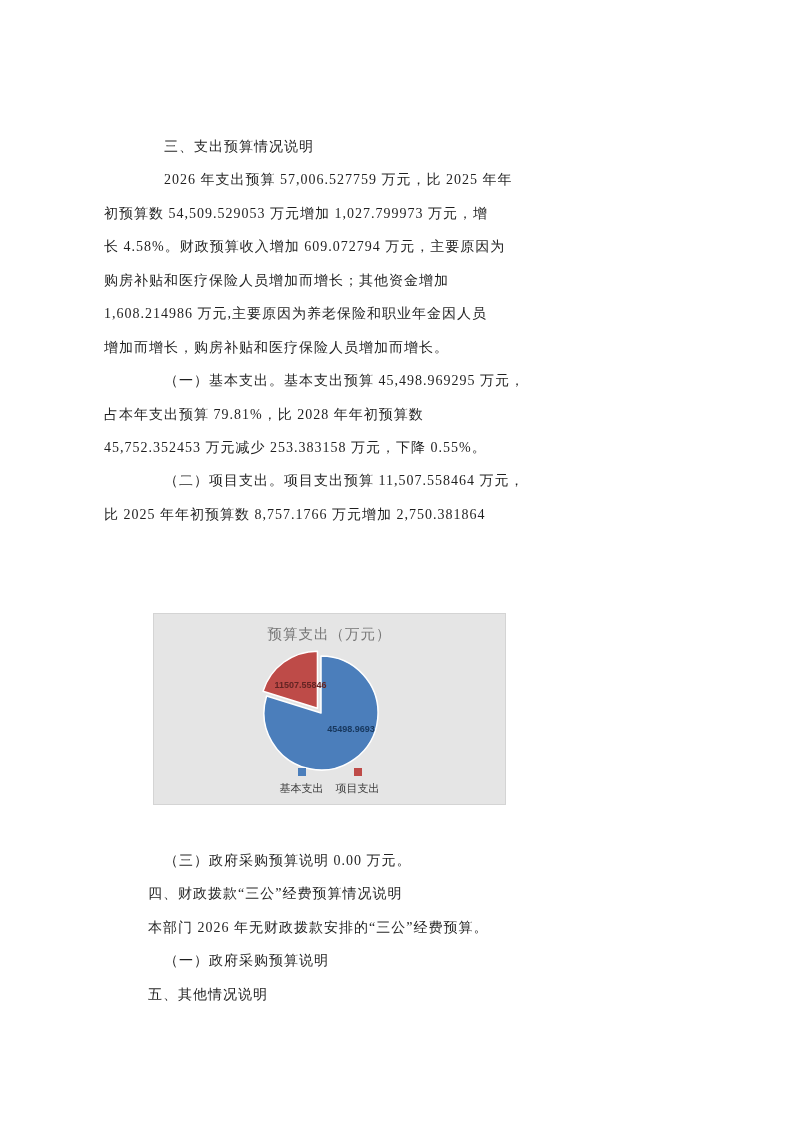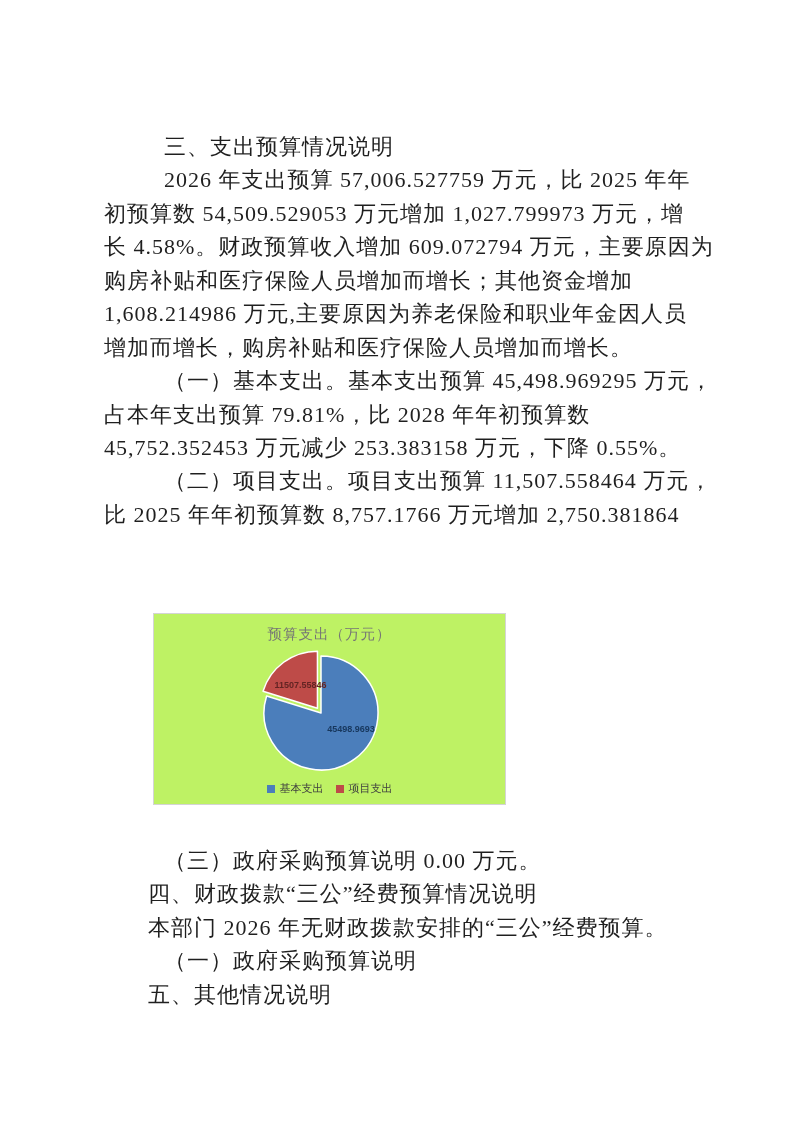--- a/index.html
+++ b/index.html
@@ -16,34 +16,34 @@
   .text-block {
     position: absolute;
     left: 104px;
     width: 600px;
   }
   .text-block.top { top: 130px; }
   .text-block.bottom { top: 844px; }
   .tline {
     height: 33.45px;
     line-height: 33.45px;
-    font-size: 22px;
+    font-size: 14px;
     letter-spacing: 1px;
     white-space: pre;
   }
   .ind  { padding-left: 60px; }
   .ind2 { padding-left: 44px; }
 
   .chart-frame {
     position: absolute;
     left: 153px;
     top: 613px;
     width: 353px;
     height: 192px;
-    background: #bef264;
+    background: #e5e5e5;
     border: 1px solid #d4d4d4;
     font-family: "Liberation Sans", "DejaVu Sans", sans-serif;
   }
   .chart-title {
     position: absolute;
     top: 11px;
     left: 0;
     width: 100%;
     text-align: center;
     font-size: 14.5px;
@@ -65,21 +65,21 @@
     bottom: 8px;
     left: 0;
     width: 100%;
     display: flex;
     justify-content: center;
     align-items: center;
     gap: 12px;
     font-size: 11px;
     color: #3f3f3f;
   }
-  .legend-item { display: flex; align-items: center; gap: 5px; }
+  .legend-item { display: flex; align-items: center; gap: 5px; flex-direction: column; }
   .swatch { display: inline-block; width: 8px; height: 8px; }
 </style>
 </head>
 <body>
 
 <div class="page">
 
   <div class="text-block top">
     <div class="tline ind">三、支出预算情况说明</div>
     <div class="tline ind">2026 年支出预算 57,006.527759 万元，比 2025 年年</div>

